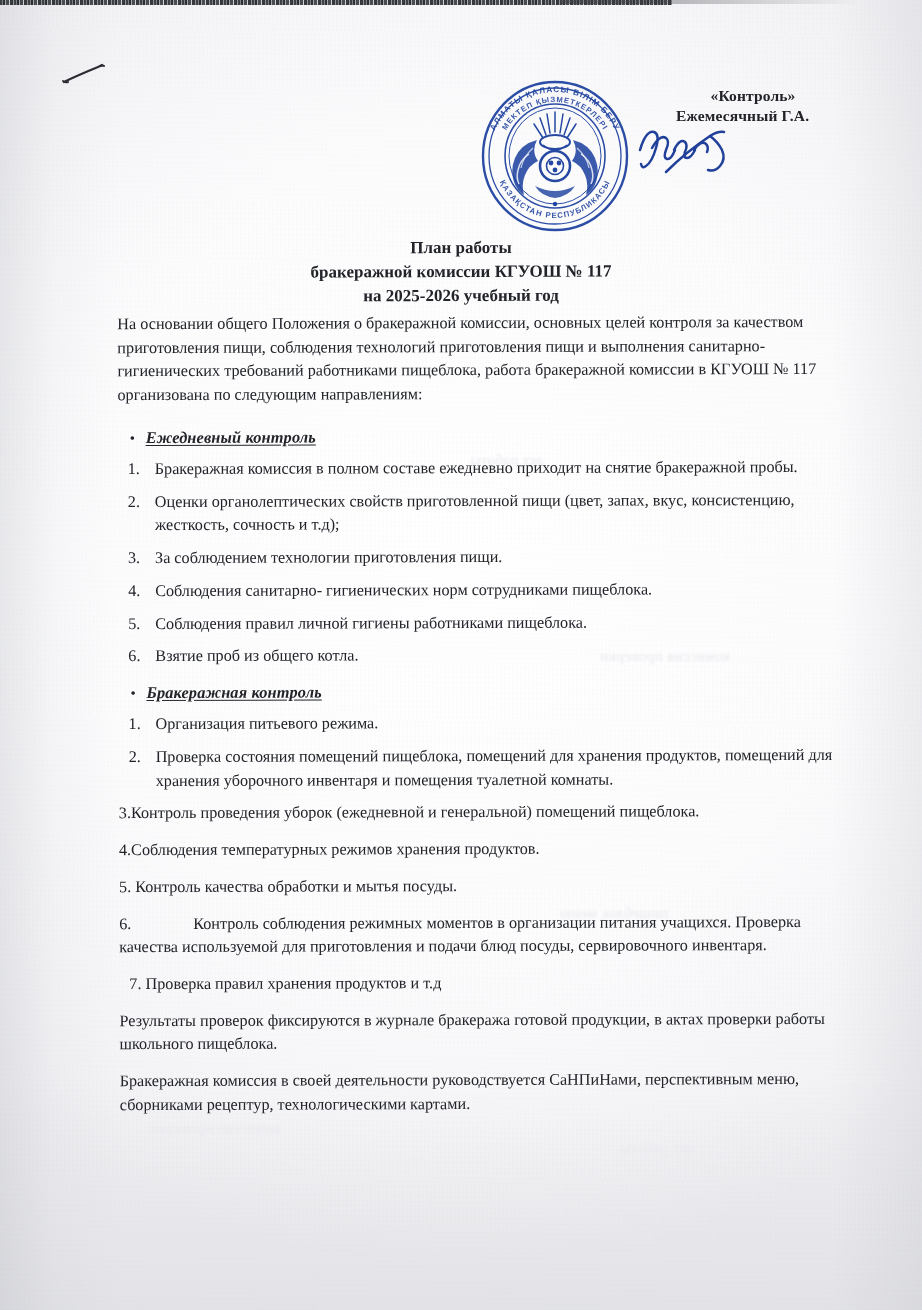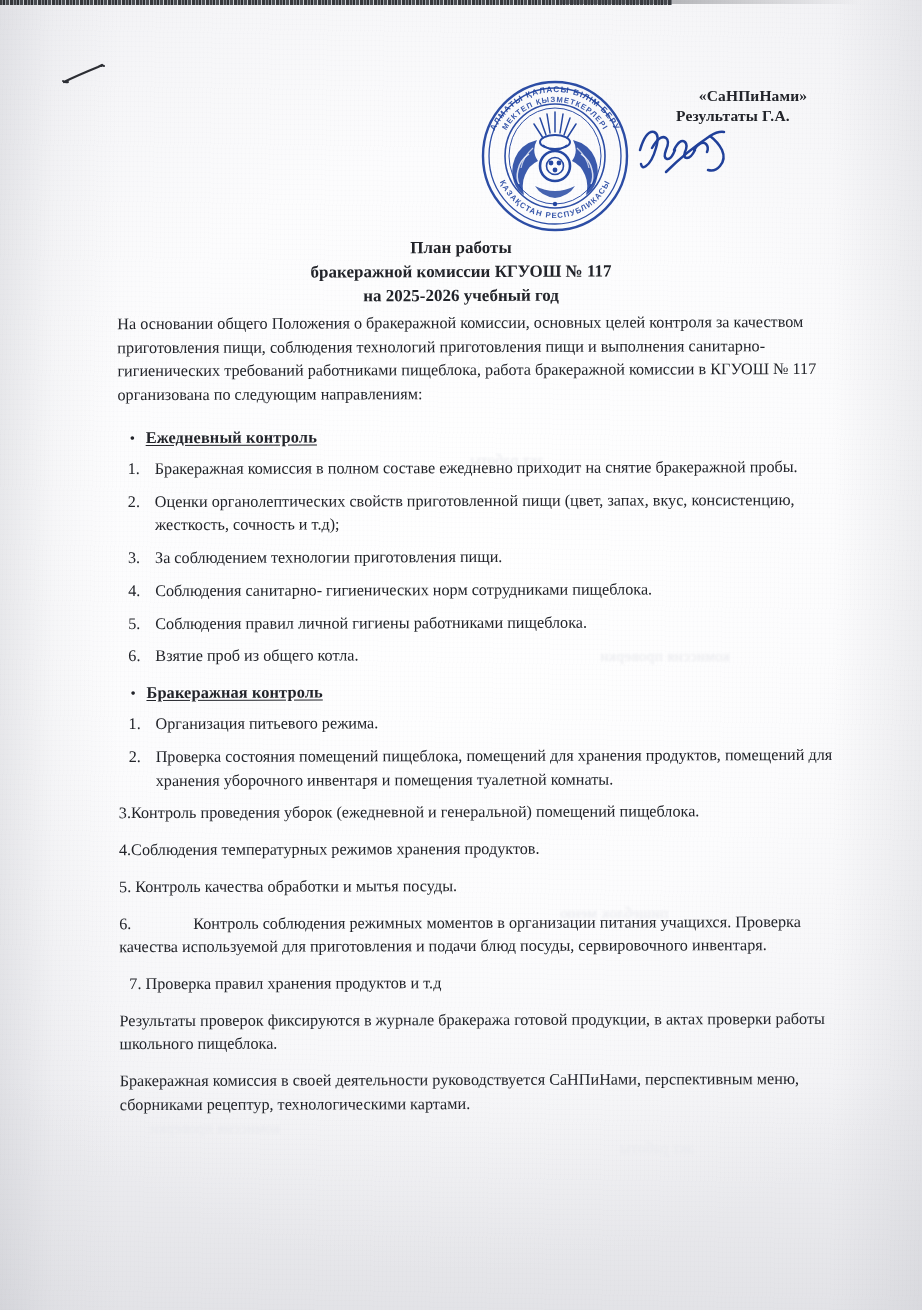--- a/index.html
+++ b/index.html
@@ -164,20 +164,21 @@
     line-height: 1;
     padding-left: 12px;
     box-sizing: border-box;
   }
   .section-head .head-text {
     font-weight: bold;
     text-decoration: underline;
     text-underline-offset: 2px;
     font-size: 16.4px;
     letter-spacing: .1px;
+    font-style: italic;
   }
 
   ol.num-list { list-style: none; margin: 0; padding: 0; }
   ol.num-list li {
     display: flex;
     align-items: baseline;
     margin-bottom: 9px;
   }
   ol.num-list li .num {
     flex: 0 0 37px;
@@ -294,22 +295,22 @@
       <path d="M4 30 q6 -20 14 -18 q6 2 2 16 q-4 14 -10 18 q-4 3 -5 -2"></path>
       <path d="M16 28 q8 -14 14 -10 q4 3 0 12 q-3 8 1 9 q4 1 8 -9"></path>
       <path d="M38 30 q6 -12 11 -8 q3 3 0 10 q-2 6 2 6 q4 0 8 -8"></path>
       <path d="M58 30 q7 -10 12 -6 q3 3 1 8"></path>
       <path d="M30 52 q20 -20 44 -36 q8 -5 14 -4"></path>
       <path d="M74 16 q8 6 12 14 q4 9 -2 16 q-5 6 -12 4"></path>
     </g>
   </svg>
 
   <div class="approval">
-    <span class="ln1">«СаНПиНами»</span>
-    <span class="ln3">Результаты Г.А.</span>
+    <span class="ln1">«Контроль»</span>
+    <span class="ln3">Ежемесячный Г.А.</span>
   </div>
 
   <div class="doc-title skew">
     <span class="t-line">План работы</span>
     <span class="t-line">бракеражной комиссии КГУОШ № 117</span>
     <span class="t-line">на 2025-2026 учебный год</span>
   </div>
 
   <div class="body-wrap skew">
 

